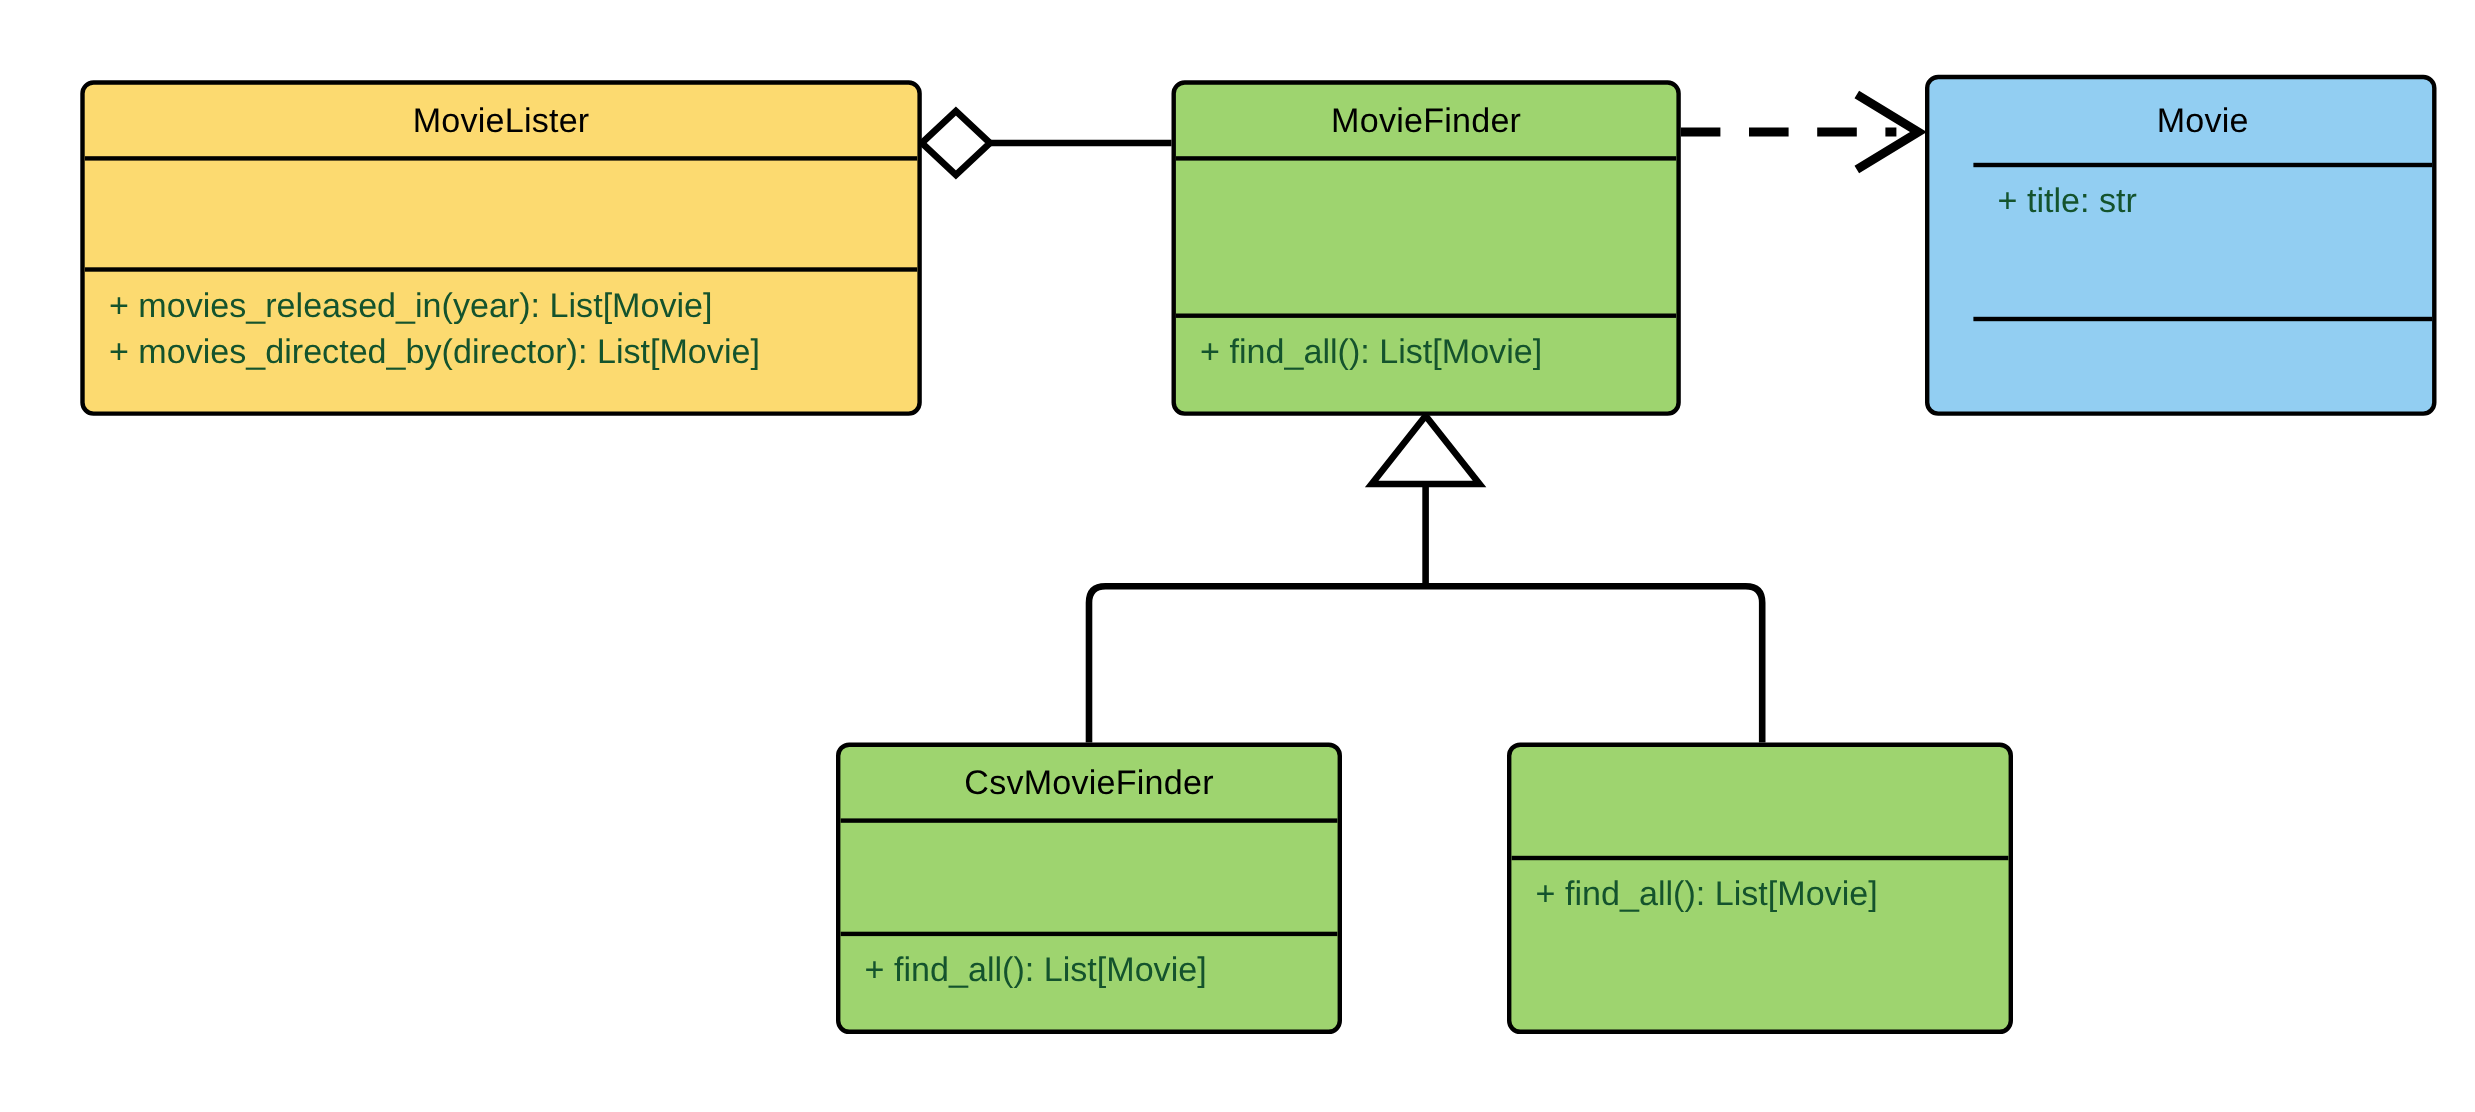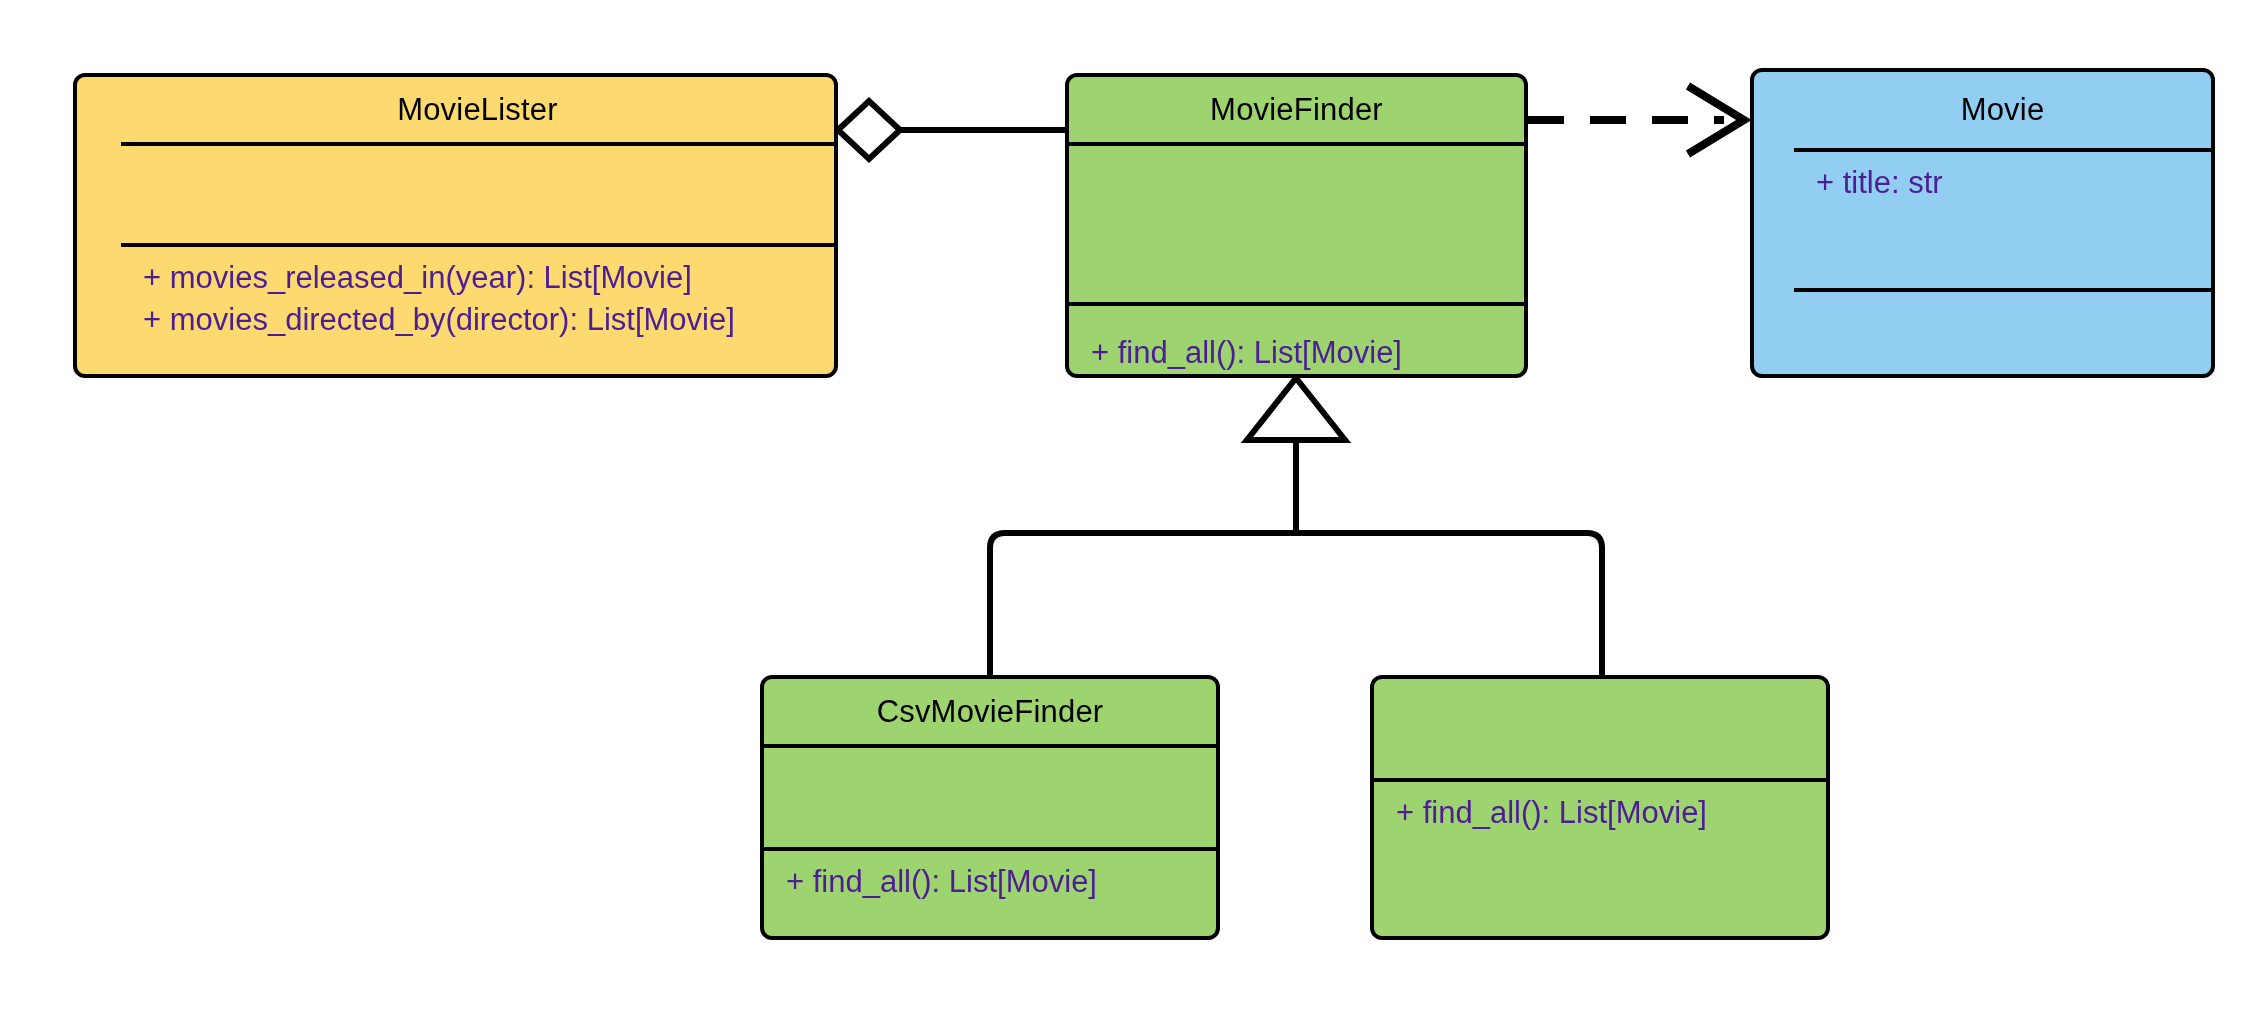--- a/index.html
+++ b/index.html
@@ -51,21 +51,21 @@
     justify-content: center;
     font-size: 31px;
     color: #000000;
     letter-spacing: 0.2px;
   }
   .cmp-body {
     padding: 10px 0 0 22px;
   }
   .cmp-body .member {
     font-size: 31px;
-    color: #4c1d95;
+    color: #14532d;
     line-height: 42px;
     white-space: nowrap;
   }
   .cmp-empty {
     
   }
 </style>
 </head>
 <body>
 
@@ -90,32 +90,32 @@
 
       <path d="M 1296 440 L 1296 533" fill="none" stroke="#000000" stroke-width="6"></path>
 
       <path d="M 990 675 L 990 548 Q 990 533 1005 533 L 1587 533 Q 1602 533 1602 548 L 1602 675" fill="none" stroke="#000000" stroke-width="6"></path>
 
       <polygon points="1296,378 1345,440 1247,440" fill="#ffffff" stroke="#000000" stroke-width="6" stroke-linejoin="miter"></polygon>
     </g>
 
   </svg>
 
-  <div class="uml-class yellow" style="left:73px; top:73px; width:765px; height:305px;padding-left:44px;">
+  <div class="uml-class yellow" style="left:73px; top:73px; width:765px; height:305px;">
     <div class="compartment divided cmp-name" style="height:69px;">
       <span>MovieLister</span>
     </div>
     <div class="compartment divided cmp-body cmp-empty" style="height:101px;"></div>
     <div class="compartment cmp-body">
       <div class="member">+ movies_released_in(year): List[Movie]</div>
       <div class="member">+ movies_directed_by(director): List[Movie]</div>
     </div>
   </div>
 
-  <div class="uml-class green" style="left:1065px; top:73px; width:463px; height:305px;justify-content:space-between;">
+  <div class="uml-class green" style="left:1065px; top:73px; width:463px; height:305px;">
     <div class="compartment divided cmp-name" style="height:69px;">
       <span>MovieFinder</span>
     </div>
     <div class="compartment divided cmp-body cmp-empty" style="height:143px;"></div>
     <div class="compartment cmp-body">
       <div class="member">+ find_all(): List[Movie]</div>
     </div>
   </div>
 
   <div class="uml-class blue" style="left:1750px; top:68px; width:465px; height:310px;">

